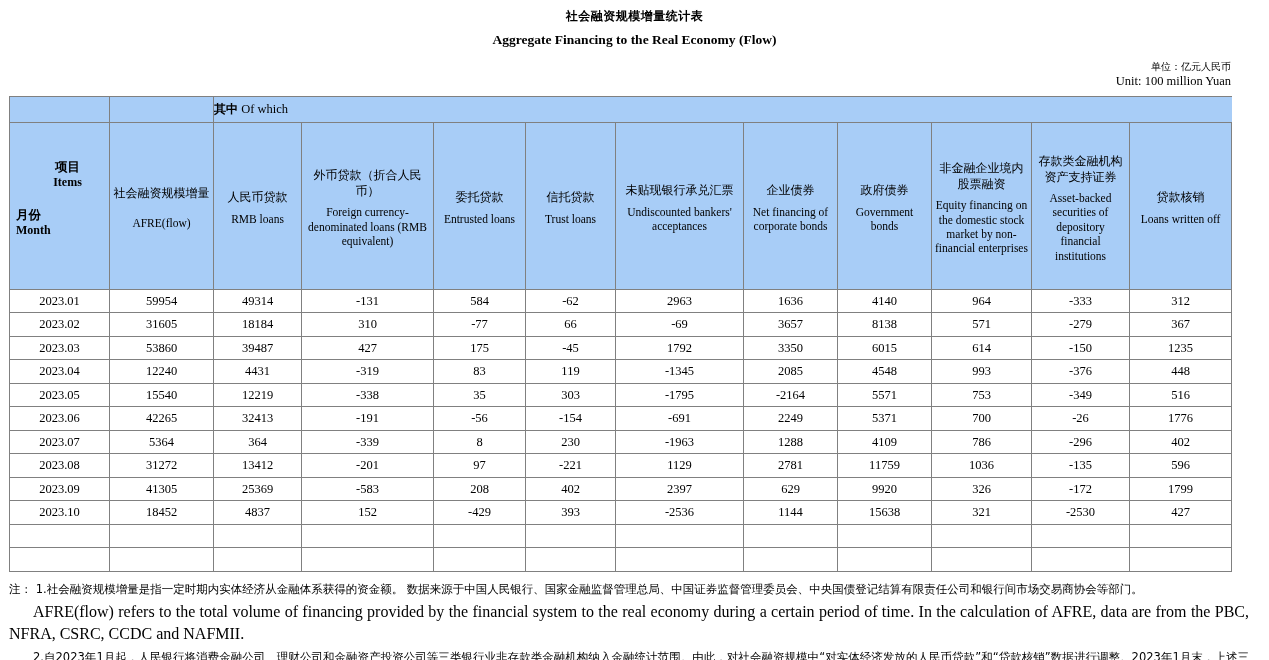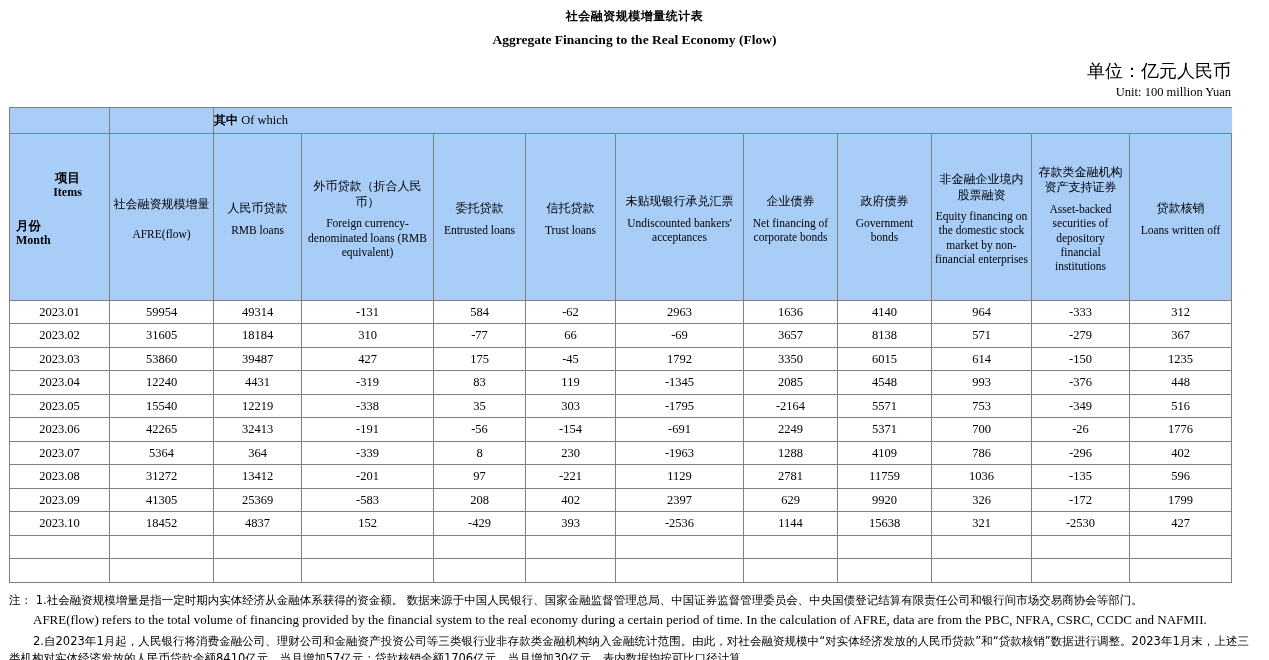--- a/index.html
+++ b/index.html
@@ -41,22 +41,22 @@
   }
 
   
   .unit-block {
     text-align: right;
     padding-right: 38px;
     padding-top: 11px;
     line-height: 1.35;
   }
   .unit-zh {
-    font-family: Liberation Mono, monospace;
-    font-size: 18px;
+    font-family: Liberation Sans, sans-serif;
+    font-size: 10px;
   }
   .unit-en {
     font-family: "Liberation Serif", "DejaVu Serif", serif;
     font-size: 12.5px;
   }
 
   
   .table-wrap {
     padding: 6px 19px 0 9px;
   }
@@ -169,21 +169,21 @@
     padding: 9px 20px 0 9px;
   }
   .note-zh {
     font-family: "DejaVu Sans", "Liberation Sans", sans-serif;
     font-size: 11.5px;
     line-height: 1.45;
     text-align: justify;
   }
   .note-en {
     font-family: "Liberation Serif", "DejaVu Serif", serif;
-    font-size: 13px;
+    font-size: 16px;
     line-height: 1.42;
     text-align: justify;
   }
   .indent { text-indent: 24px; }
   .gap-sm { height: 3px; }
 </style>
 </head>
 <body>
 
 <div class="page">

